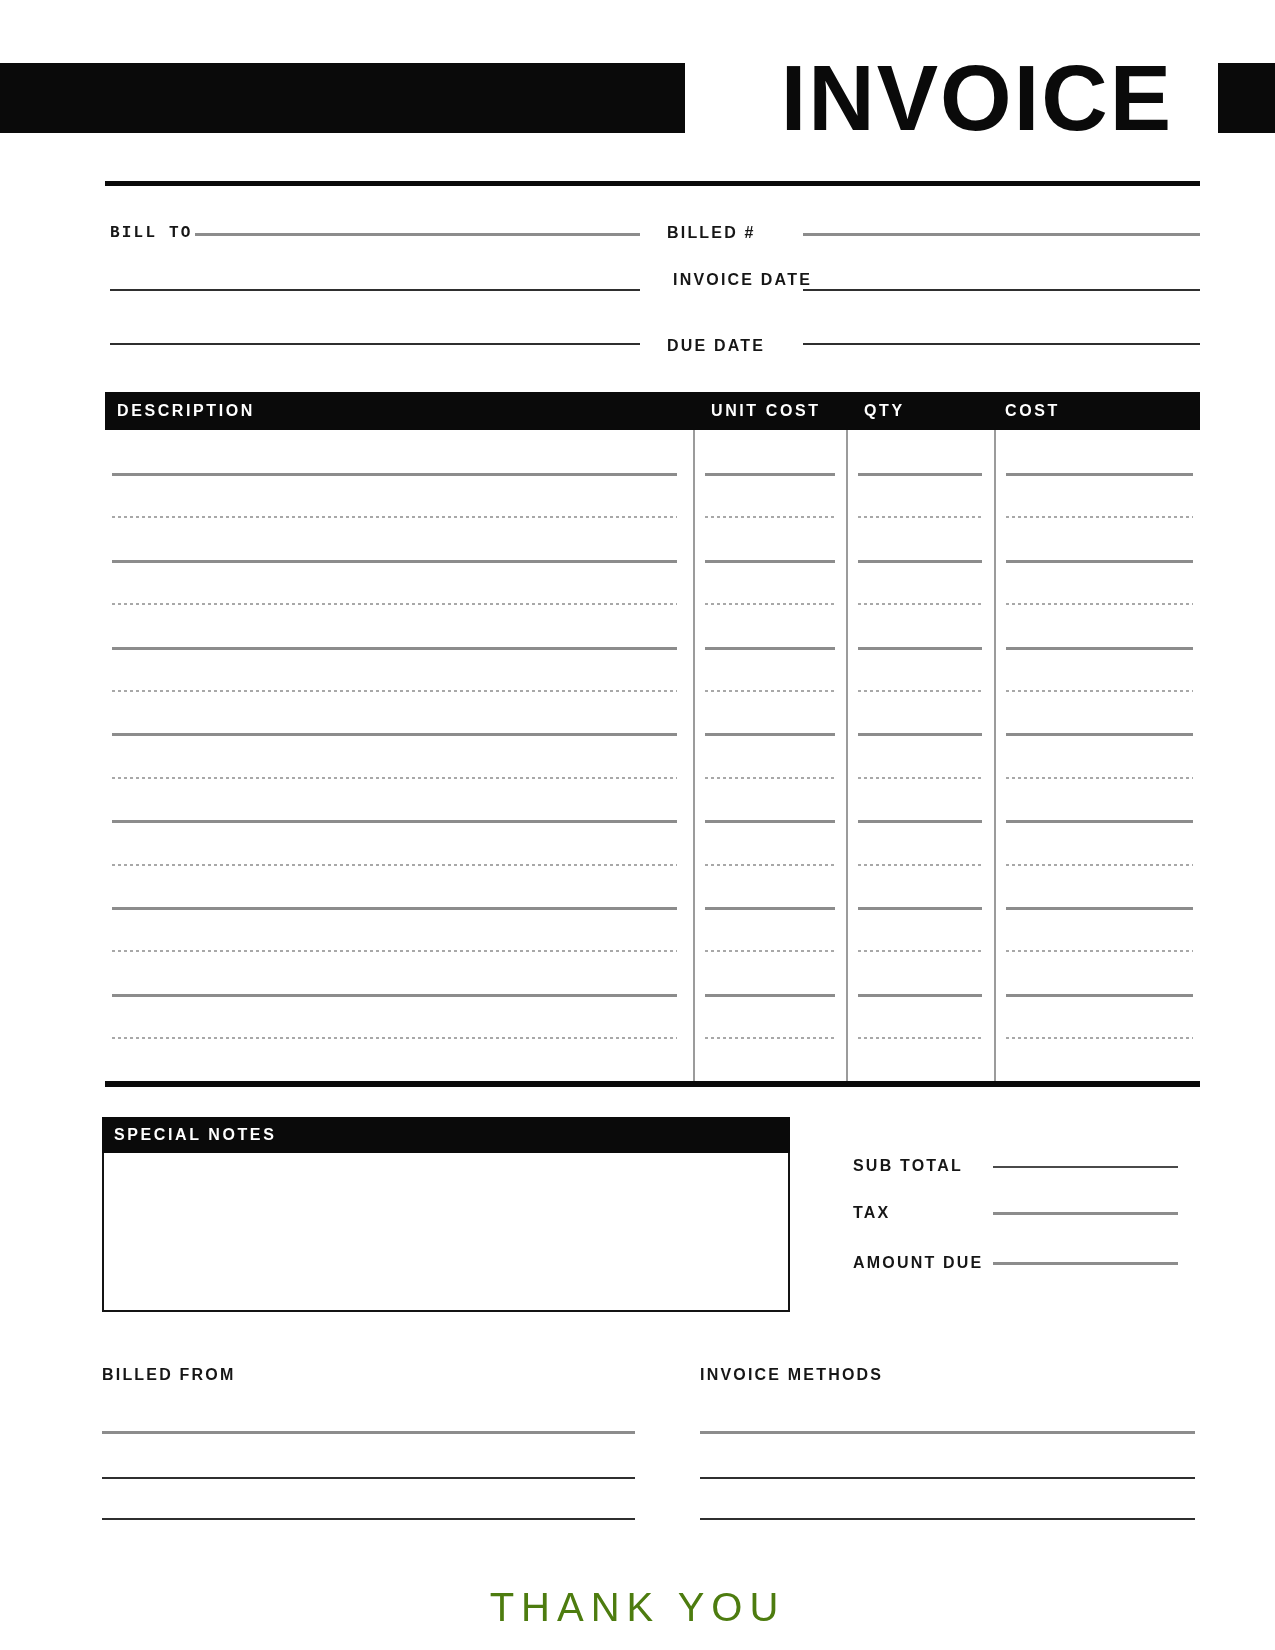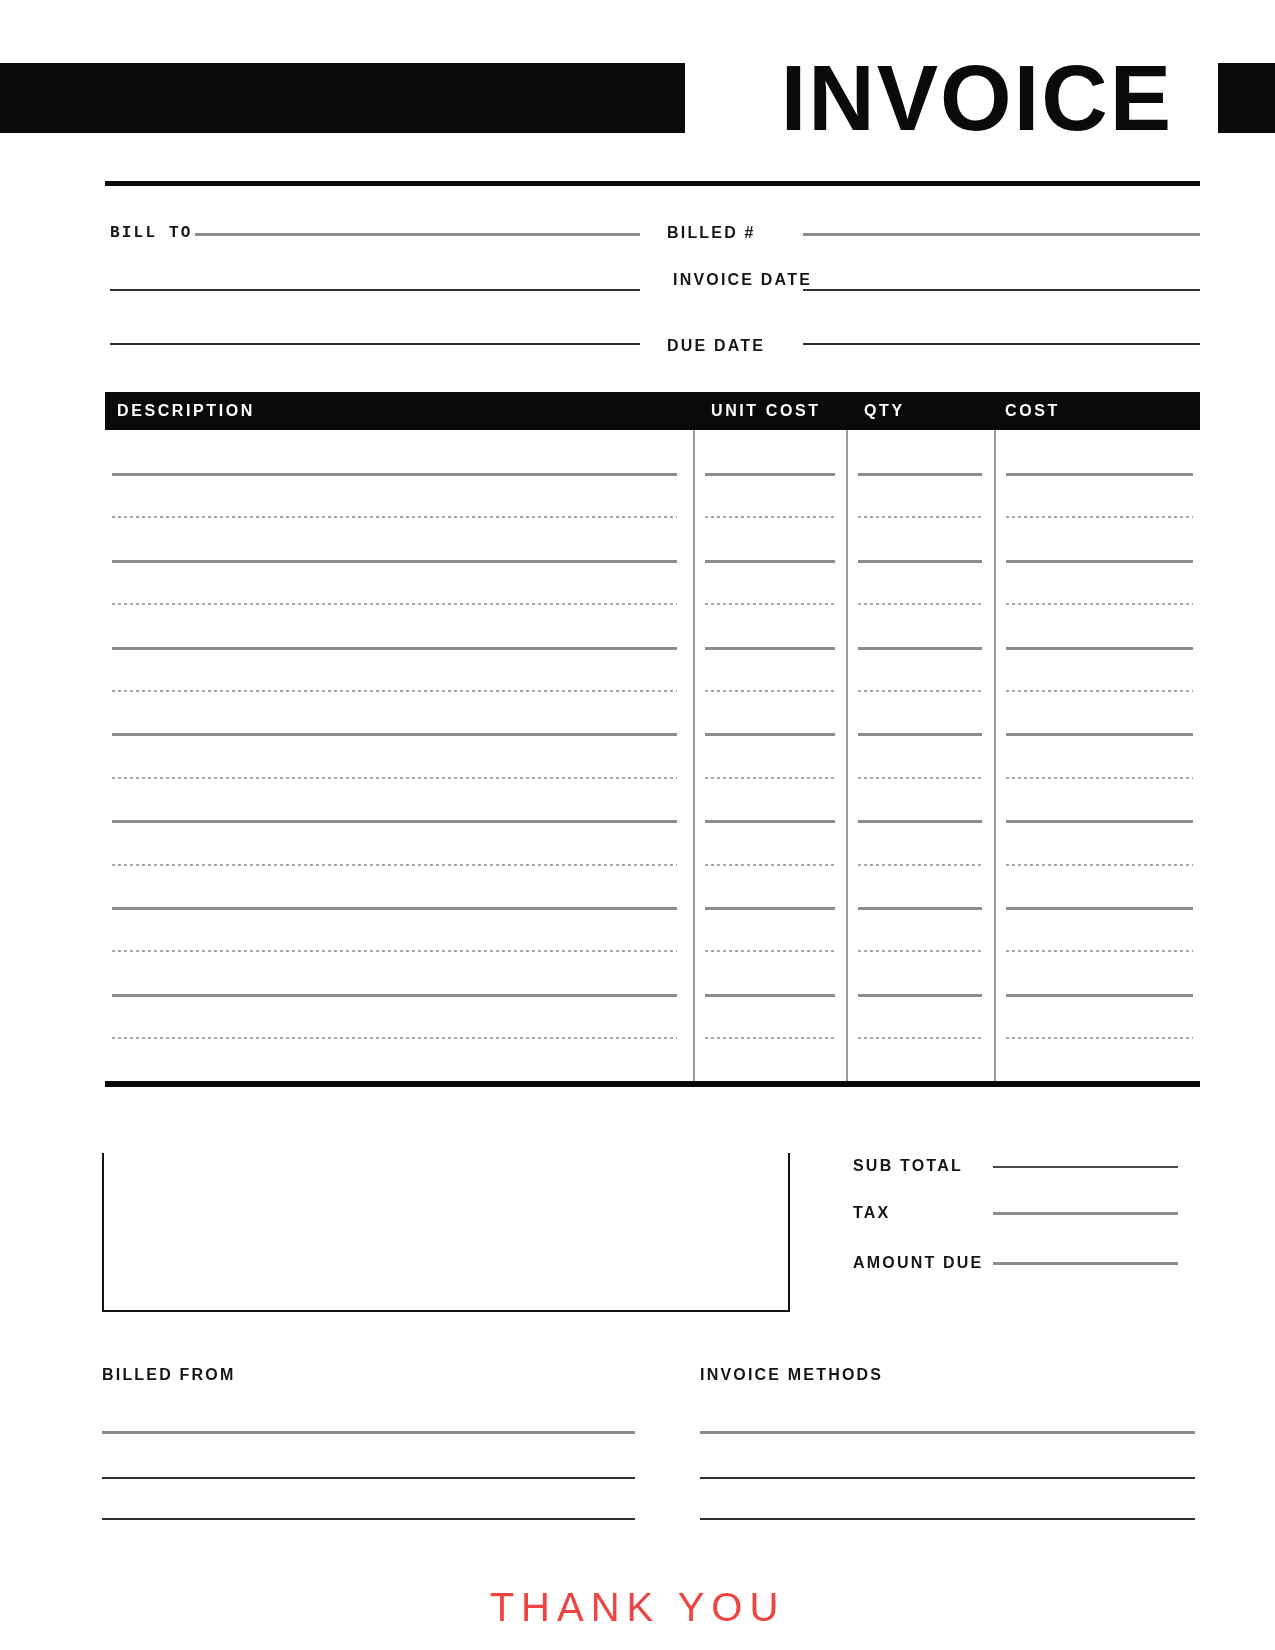--- a/index.html
+++ b/index.html
@@ -66,21 +66,21 @@
     border:2px solid #141414;border-top:none;background:#fff;
   }
   .total-line{position:absolute;}
   .total-line.thin{border-bottom:2px solid #4a4a4a;}
   .total-line.gray{border-bottom:3px solid var(--line-gray);}
 
   
   .thank-you{
     position:absolute;left:0;right:0;top:1585px;
     text-align:center;
-    font-size:40px;font-weight:300;letter-spacing:7px;color:#ef4444;
+    font-size:40px;font-weight:300;letter-spacing:7px;color:#4d7c0f;
     white-space:nowrap;
   }
 </style>
 </head>
 <body>
 
 <div class="page">
 
   <div class="bar-top"></div>
   <div class="invoice-title">INVOICE</div>
@@ -193,20 +193,23 @@
       </div>
       <div class="row-line" style="top: 607px;">
         <span class="seg dashed" style="left: 7px; width: 565px;"></span>
         <span class="seg dashed" style="left: 600px; width: 130px;"></span>
         <span class="seg dashed" style="left: 753px; width: 124px;"></span>
         <span class="seg dashed" style="left: 901px; width: 187px;"></span>
       </div>
     </div>
   <div class="tbl-bottom"></div>
 
+  <div class="notes-bar">
+    <div class="lbl-white" style="left:12px;">SPECIAL NOTES</div>
+  </div>
   <div class="notes-box"></div>
 
   <div class="lbl" style="left:853px;top:1155px;">SUB TOTAL</div>
   <div class="total-line thin" style="left:993px;top:1146px;width:185px;height:22px;"></div>
 
   <div class="lbl" style="left:853px;top:1202px;">TAX</div>
   <div class="total-line gray" style="left:993px;top:1192px;width:185px;height:23px;"></div>
 
   <div class="lbl" style="left:853px;top:1252px;">AMOUNT DUE</div>
   <div class="total-line gray" style="left:993px;top:1242px;width:185px;height:23px;"></div>

